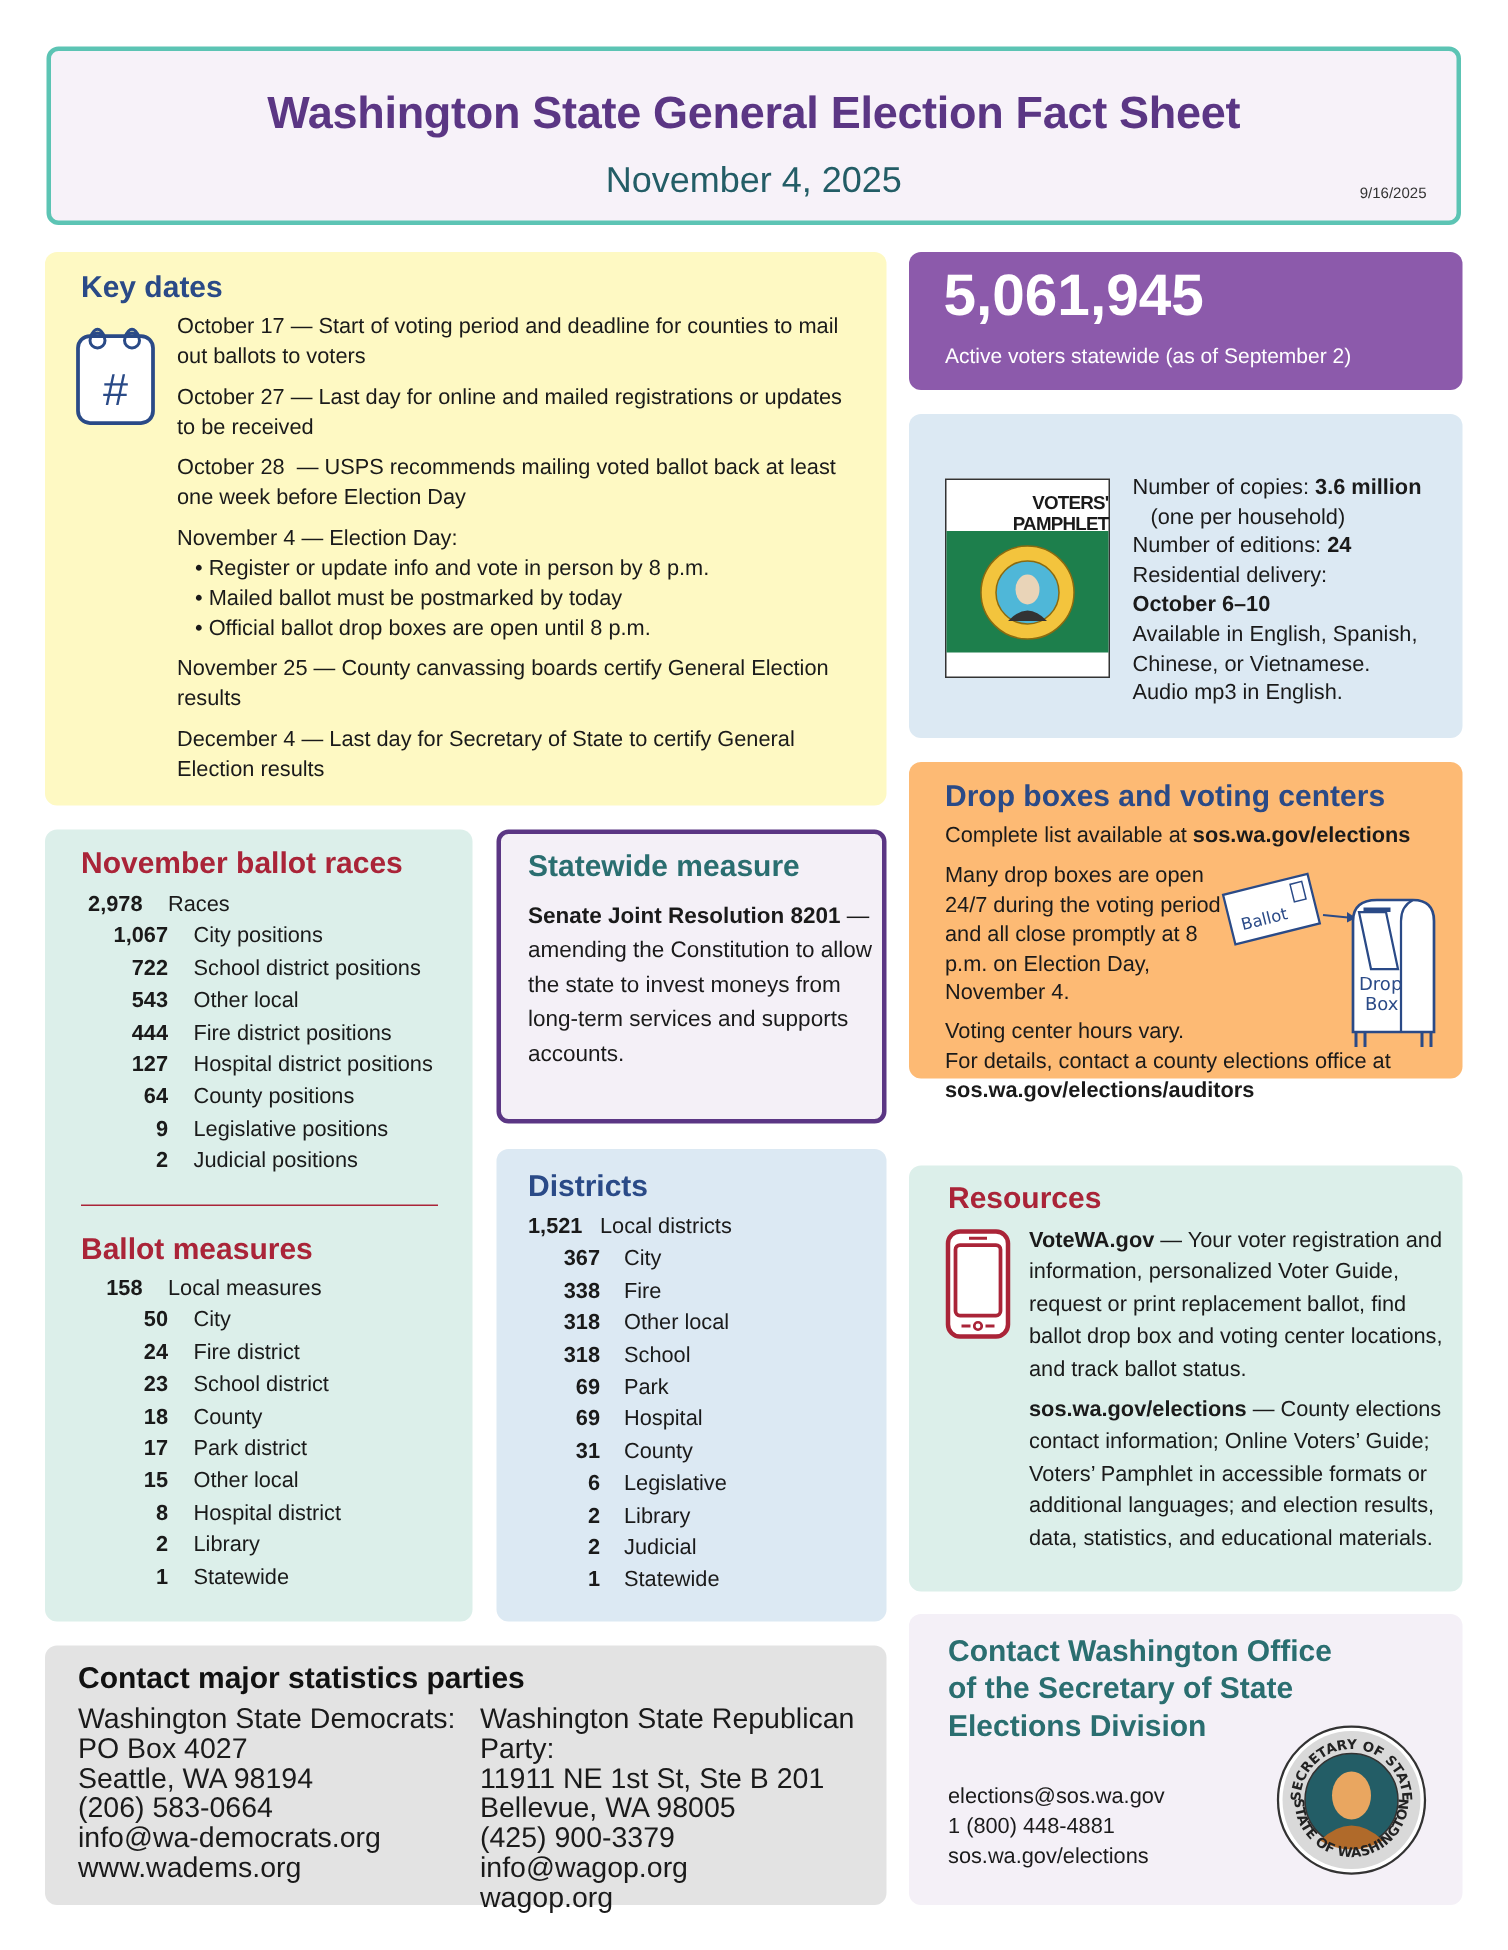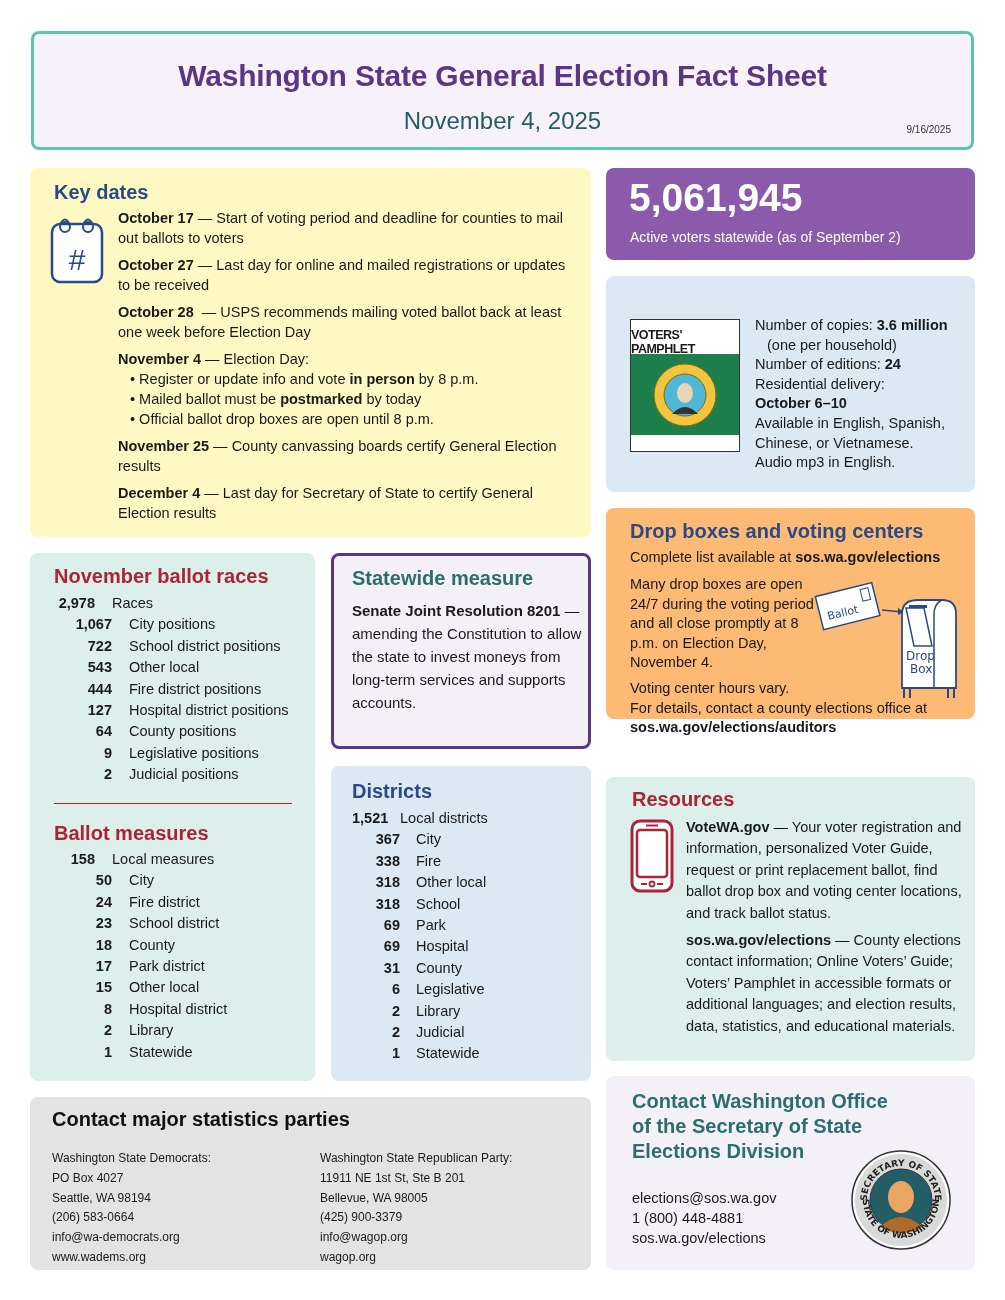--- a/index.html
+++ b/index.html
@@ -9,30 +9,30 @@
 .hdr h1{font-size:30px;font-weight:bold;color:#5b3684;margin-top:25px;letter-spacing:-0.2px}
 .hdr h2{font-size:24px;font-weight:normal;color:#235d66;margin-top:14px}
 .hdr .ver{position:absolute;right:20px;bottom:12px;font-size:10px;color:#333}
 .keydates{left:30px;top:168px;width:561px;height:369px;background:#fef9c3}
 .sec-title{font-size:20px;font-weight:bold}
 .blue{color:#2a4a87}.red{color:#aa2438}.teal{color:#2a6e70}
 .keydates .sec-title{position:absolute;left:24px;top:13px}
 .cal{position:absolute;left:20px;top:44px}
 .kd-list{position:absolute;left:88px;top:40px;width:450px;font-size:14.5px;line-height:20px}
 .kd-item{margin-bottom:7px}
-.kd-item b{font-weight:bold}
+.kd-item b{font-weight:normal}
 .kd-bullets{list-style:none;padding-left:12px}
 .kd-bullets li:before{content:"• ";}
 .voters{left:606px;top:168px;width:369px;height:92px;background:#8c5aab;color:#fff}
 .voters .num{position:absolute;left:23px;top:8px;font-size:39px;font-weight:bold}
 .voters .lbl{position:absolute;left:24px;top:61px;font-size:14px}
 .pamph{left:606px;top:276px;width:369px;height:216px;background:#dce9f3}
 .pamph .sec-title{position:absolute;left:24px;top:12px}
 .pamph-img{position:absolute;left:24px;top:43px;width:110px;height:133px;border:1px solid #333;background:#fff}
-.pamph-img .t{height:34px;font-size:12.5px;font-weight:bold;text-align:left;padding-top:8px;letter-spacing:-0.5px}
+.pamph-img .t{height:34px;font-size:12.5px;font-weight:bold;text-align:right;padding-top:8px;letter-spacing:-0.5px}
 .pamph-img .g{height:81px;background:#1d7f4c;display:flex;align-items:center;justify-content:center}
 .pamph-txt{position:absolute;left:149px;top:40px;font-size:14.5px;line-height:19.6px;width:215px}
 .drop{left:606px;top:508px;width:369px;height:211px;background:#fdba74}
 .drop .sec-title{position:absolute;left:24px;top:12px}
 .drop .p1{position:absolute;left:24px;top:41px;font-size:14.5px}
 .drop .p2{position:absolute;left:24px;top:67px;width:190px;font-size:14.5px;line-height:19.6px}
 .drop .p3{position:absolute;left:24px;top:171px;font-size:14.5px;line-height:19.6px;width:340px}
 .dropimg{position:absolute;left:208px;top:70px}
 .races{left:30px;top:553px;width:285px;height:528px;background:#dcefea}
 .races .sec-title{position:absolute;left:24px;top:12px}
@@ -45,21 +45,21 @@
 .smeas .body{position:absolute;left:18px;top:43px;width:232px;font-size:15px;line-height:23px}
 .dist{left:331px;top:766px;width:260px;height:315px;background:#dce9f3}
 .dist .sec-title{position:absolute;left:21px;top:14px}
 .res{left:606px;top:777px;width:369px;height:284px;background:#dcefea}
 .res .sec-title{position:absolute;left:26px;top:11px}
 .phone{position:absolute;left:24px;top:42px}
 .res .txt{position:absolute;left:80px;top:40px;width:280px;font-size:14.5px;line-height:21.4px}
 .res .txt p{margin-bottom:6px}
 .parties{left:30px;top:1097px;width:561px;height:173px;background:#e3e3e3}
 .parties .sec-title{position:absolute;left:22px;top:11px;color:#111}
-.pcol{position:absolute;top:52px;font-size:12px;line-height:19.8px}
+.pcol{position:absolute;top:40px;font-size:19px;line-height:19.8px}
 .sos{left:606px;top:1076px;width:369px;height:194px;background:#f4f0f7}
 .sos .sec-title{position:absolute;left:26px;top:13px;line-height:25px;color:#2a6e70}
 .sos .info{position:absolute;left:26px;top:113px;font-size:14.5px;line-height:19.8px}
 .seal{position:absolute;left:244px;top:73px}
 </style>
 </head>
 <body>
 
 <div class="box hdr">
   <h1>Washington State General Election Fact Sheet</h1>

